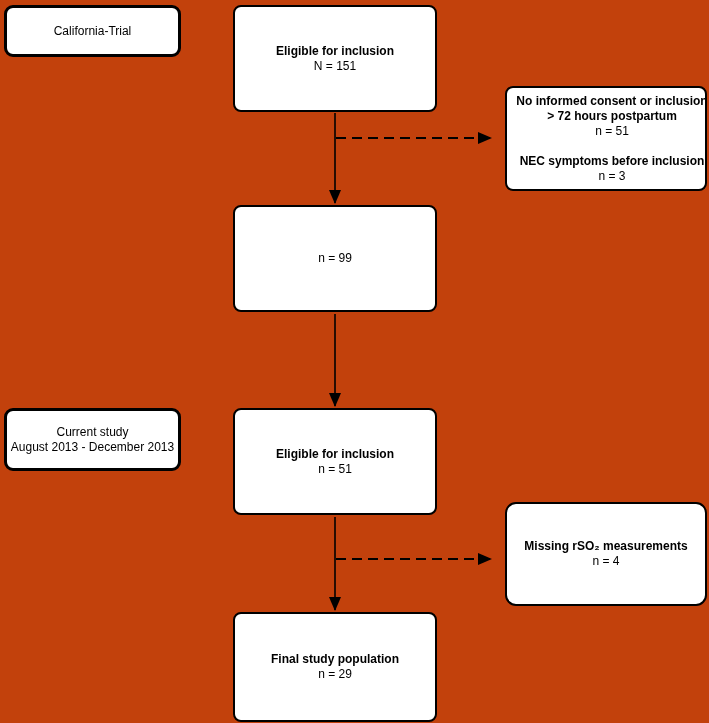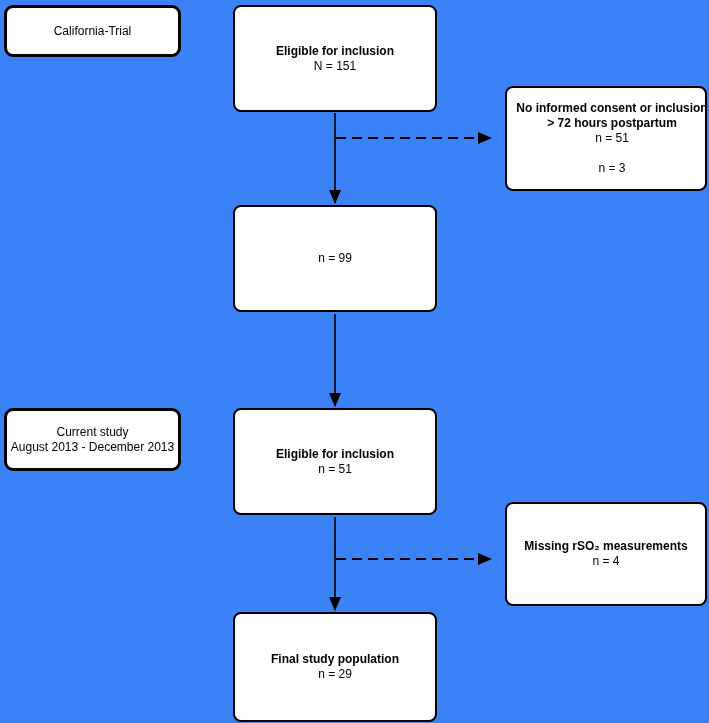--- a/index.html
+++ b/index.html
@@ -1,20 +1,20 @@
 <!DOCTYPE html>
 <html><head>
 <meta charset="utf-8">
 <style>
   html, body { margin: 0; padding: 0; background: #ffffff; }
   .canvas {
     position: relative;
     width: 709px;
     height: 723px;
-    background: #3b82f6;
+    background: #c2410c;
     font-family: "Liberation Sans", sans-serif;
     font-size: 12px;
     line-height: 15px;
     color: #000000;
     overflow: hidden;
   }
   .box {
     position: absolute;
     box-sizing: border-box;
     background: #ffffff;
@@ -40,21 +40,21 @@
   #label-current { left: 4px;   top: 408px; width: 177px; height: 63px; }
 
   
   #node-eligible-trial   { left: 233px; top: 5px;   width: 204px; height: 107px; }
   #node-final-cohort     { left: 233px; top: 205px; width: 204px; height: 107px; }
   #node-eligible-current { left: 233px; top: 408px; width: 204px; height: 107px; }
   #node-final-study      { left: 233px; top: 612px; width: 204px; height: 110px; justify-content: center; }
 
   
   #exclusion-trial   { left: 505px; top: 86px;  width: 202px; height: 105px; padding-left: 12px; }
-  #exclusion-current { left: 505px; top: 502px; width: 202px; height: 104px; }
+  #exclusion-current { left: 505px; top: 502px; width: 202px; height: 104px; border-radius: 11px; }
 
   .arrows {
     position: absolute;
     left: 0; top: 0;
     width: 709px; height: 723px;
     z-index: 1;
     pointer-events: none;
   }
 </style>
 </head>
@@ -101,20 +101,21 @@
   <div class="box" id="node-final-study">
     <div class="bold">Final study population</div>
     <div class="reg">n = 29</div>
   </div>
 
   <div class="box" id="exclusion-trial">
     <div class="bold">No informed consent or inclusion</div>
     <div class="bold">&gt; 72 hours postpartum</div>
     <div class="reg">n = 51</div>
     <div class="spacer"></div>
+    <div class="bold">NEC symptoms before inclusion</div>
     <div class="reg">n = 3</div>
   </div>
 
   <div class="box" id="exclusion-current">
     <div class="bold">Missing rSO₂ measurements</div>
     <div class="reg">n = 4</div>
   </div>
 
 </div>
 

